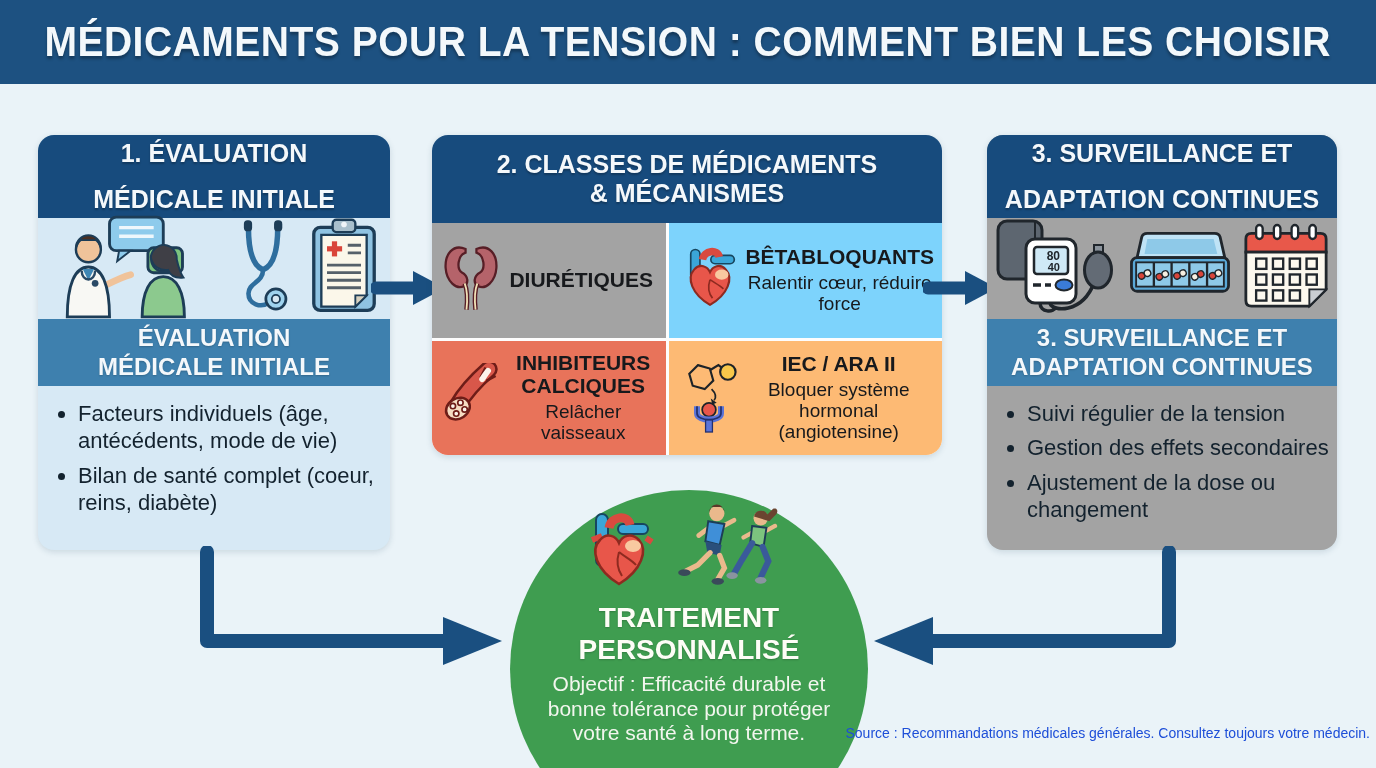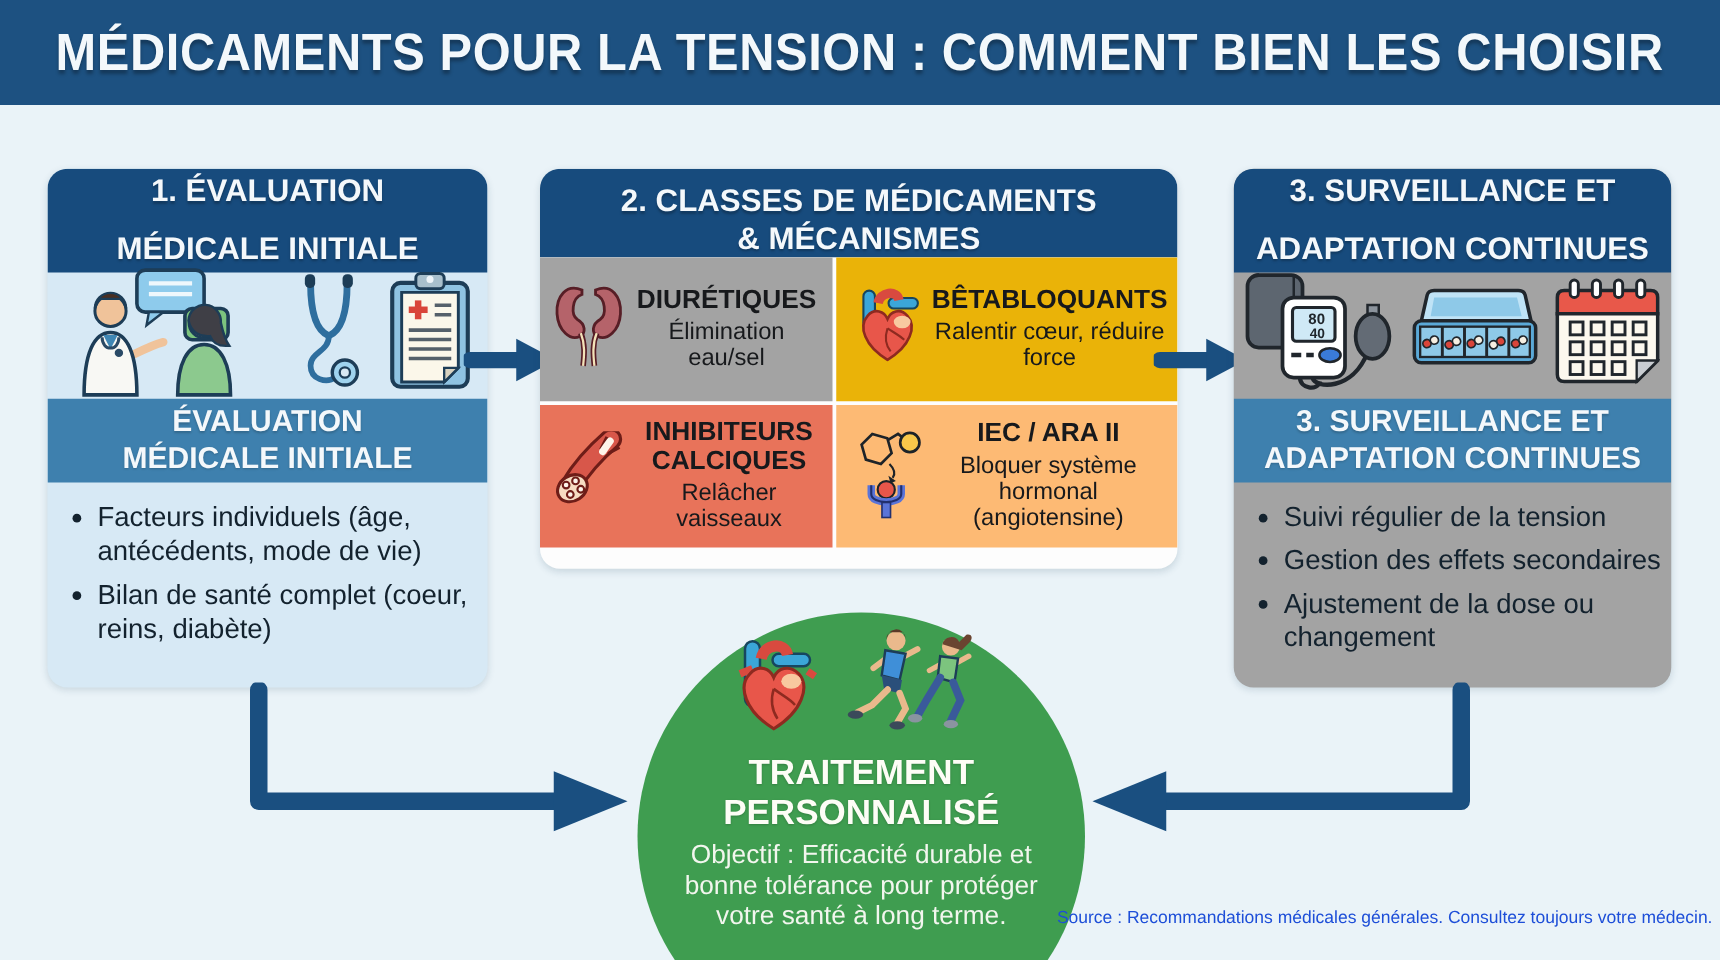--- a/index.html
+++ b/index.html
@@ -15,36 +15,36 @@
   
   .col{position:absolute;border-radius:16px;overflow:hidden;box-shadow:0 2px 6px rgba(20,60,90,.15);}
   .col-left{left:38px;top:135px;width:352px;height:415px;background:#d7e9f5;}
   .col-mid{left:432px;top:135px;width:510px;height:320px;background:#fdfdfd;}
   .col-right{left:987px;top:135px;width:350px;height:415px;background:#a3a3a3;}
 
   .col-header{background:#174b7d;color:#f4f8fb;text-align:center;font-weight:bold;font-size:25px;
               line-height:1.18;display:flex;flex-direction:column;justify-content:center;
               text-shadow:0 2px 2px rgba(0,0,0,.25);}
   .col-left .col-header,.col-right .col-header{height:83px;gap:16px;}
-  .col-mid .col-header{height:71px;justify-content:flex-end;}
+  .col-mid .col-header{height:88px;}
 
   .icon-row{height:101px;display:flex;align-items:center;justify-content:center;gap:14px;}
   .col-right .icon-row{gap:8px;}
 
   .col-subheader{height:67px;background:#3e80ae;color:#f4f8fb;text-align:center;font-weight:bold;
                  font-size:24px;line-height:1.2;display:flex;flex-direction:column;justify-content:center;
                  text-shadow:0 1px 2px rgba(0,0,0,.2);align-items:center;}
   .bullets{margin:14px 8px 0 12px;padding-left:28px;font-size:22px;line-height:1.24;color:#13222e;}
   .bullets li{margin-bottom:7px;}
 
   
   .quad-grid{display:grid;grid-template-columns:1fr 1fr;grid-template-rows:1fr 1fr;gap:3px;
              background:#fdfdfd;height:232px;}
   .quad{display:flex;align-items:center;padding:4px 8px 4px 10px;gap:4px;}
-  .q-yellow{background:#a3a3a3}.q-blue{background:#eab308}
+  .q-yellow{background:#a3a3a3}.q-blue{background:#7dd3fc}
   .q-salmon{background:#e8735a}.q-purple{background:#fdba74}
   .qtext{flex:1;text-align:center;color:#17191c;}
   .qtitle{font-weight:bold;font-size:21px;line-height:1.08;}
   .qdesc{font-size:19px;line-height:1.12;margin-top:3px;}
 
   
   .h-arrow,.connector{position:absolute;}
   #arrow-1{left:371px;top:266px;}
   #arrow-2{left:923px;top:266px;}
   #connector-left{left:195px;top:546px;}
@@ -150,21 +150,20 @@
             <path d="M26 6 C12 0 3 12 4 27 C5 42 16 51 24 47 C30 44 29 36 22 32 C16 28 17 13 26 10 Z" fill="#b5636a" stroke="#571e26" stroke-width="2.5"></path>
             <path d="M38 6 C52 0 61 12 60 27 C59 42 48 51 40 47 C34 44 35 36 42 32 C48 28 47 13 38 10 Z" fill="#b5636a" stroke="#571e26" stroke-width="2.5"></path>
             <path d="M25 44 C29 54 28 64 27 73" stroke="#571e26" stroke-width="5" fill="none"></path>
             <path d="M25 44 C29 54 28 64 27 73" stroke="#f3e2b8" stroke-width="2" fill="none"></path>
             <path d="M39 44 C35 54 36 64 37 73" stroke="#571e26" stroke-width="5" fill="none"></path>
             <path d="M39 44 C35 54 36 64 37 73" stroke="#f3e2b8" stroke-width="2" fill="none"></path>
           </svg>
         </span>
         <div class="qtext">
           <div class="qtitle">DIURÉTIQUES</div>
-          <div class="qdesc">Élimination eau/sel</div>
         </div>
       </div>
 
       <div class="quad q-blue">
         <span>
           <svg width="62" height="66" viewBox="0 0 74 76">
             <rect x="14" y="4" width="11" height="36" rx="5.5" fill="#3ba6d8" stroke="#17465f" stroke-width="2"></rect>
             <rect x="38" y="11" width="28" height="10" rx="5" fill="#3ba6d8" stroke="#17465f" stroke-width="2"></rect>
             <path d="M28 16 C30 5 46 3 48 13" stroke="#d94a3f" stroke-width="9" fill="none"></path>
             <path d="M37 70 C15 57 9 38 18 28 C25 20 34 24 37 31 C40 24 49 20 56 28 C65 38 59 57 37 70 Z" fill="#e8564a" stroke="#8e2a20" stroke-width="2.5"></path>

